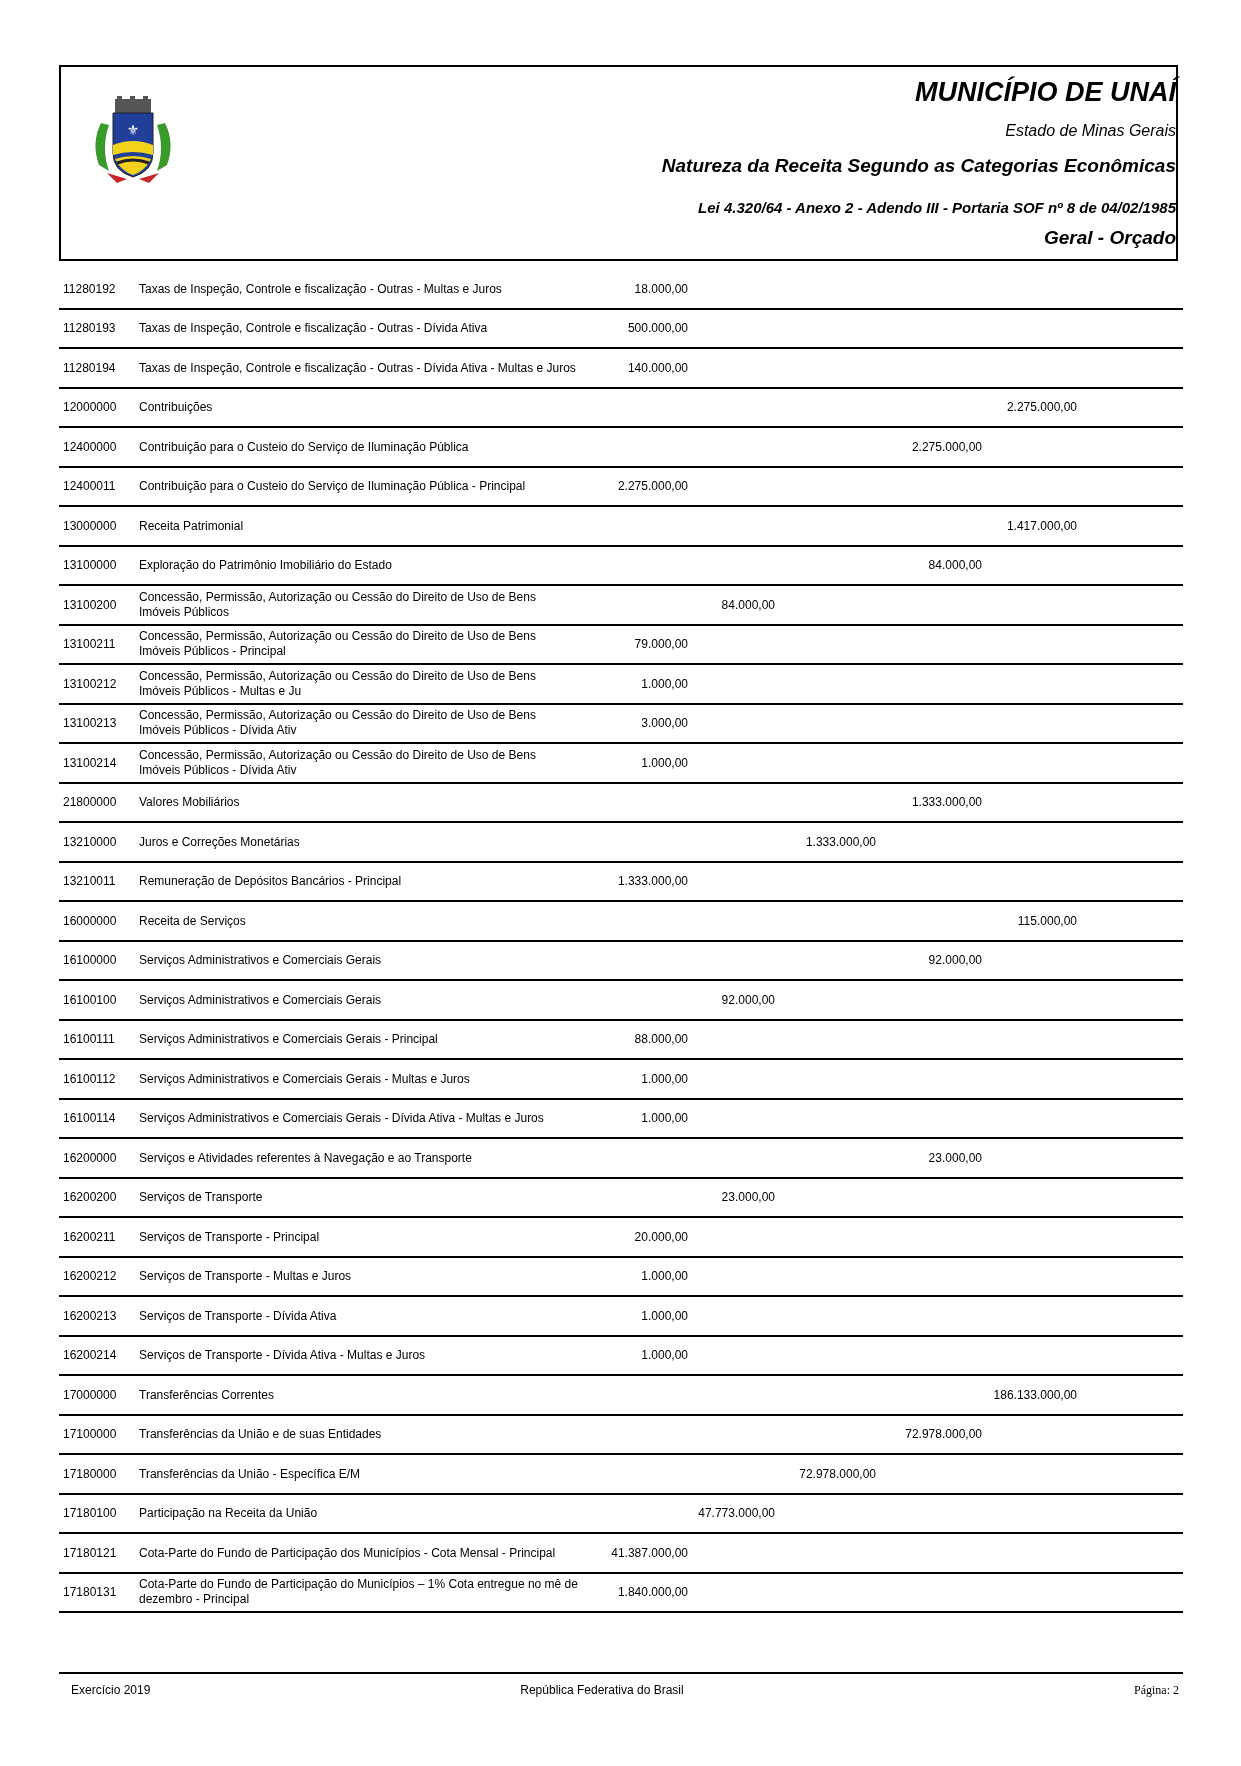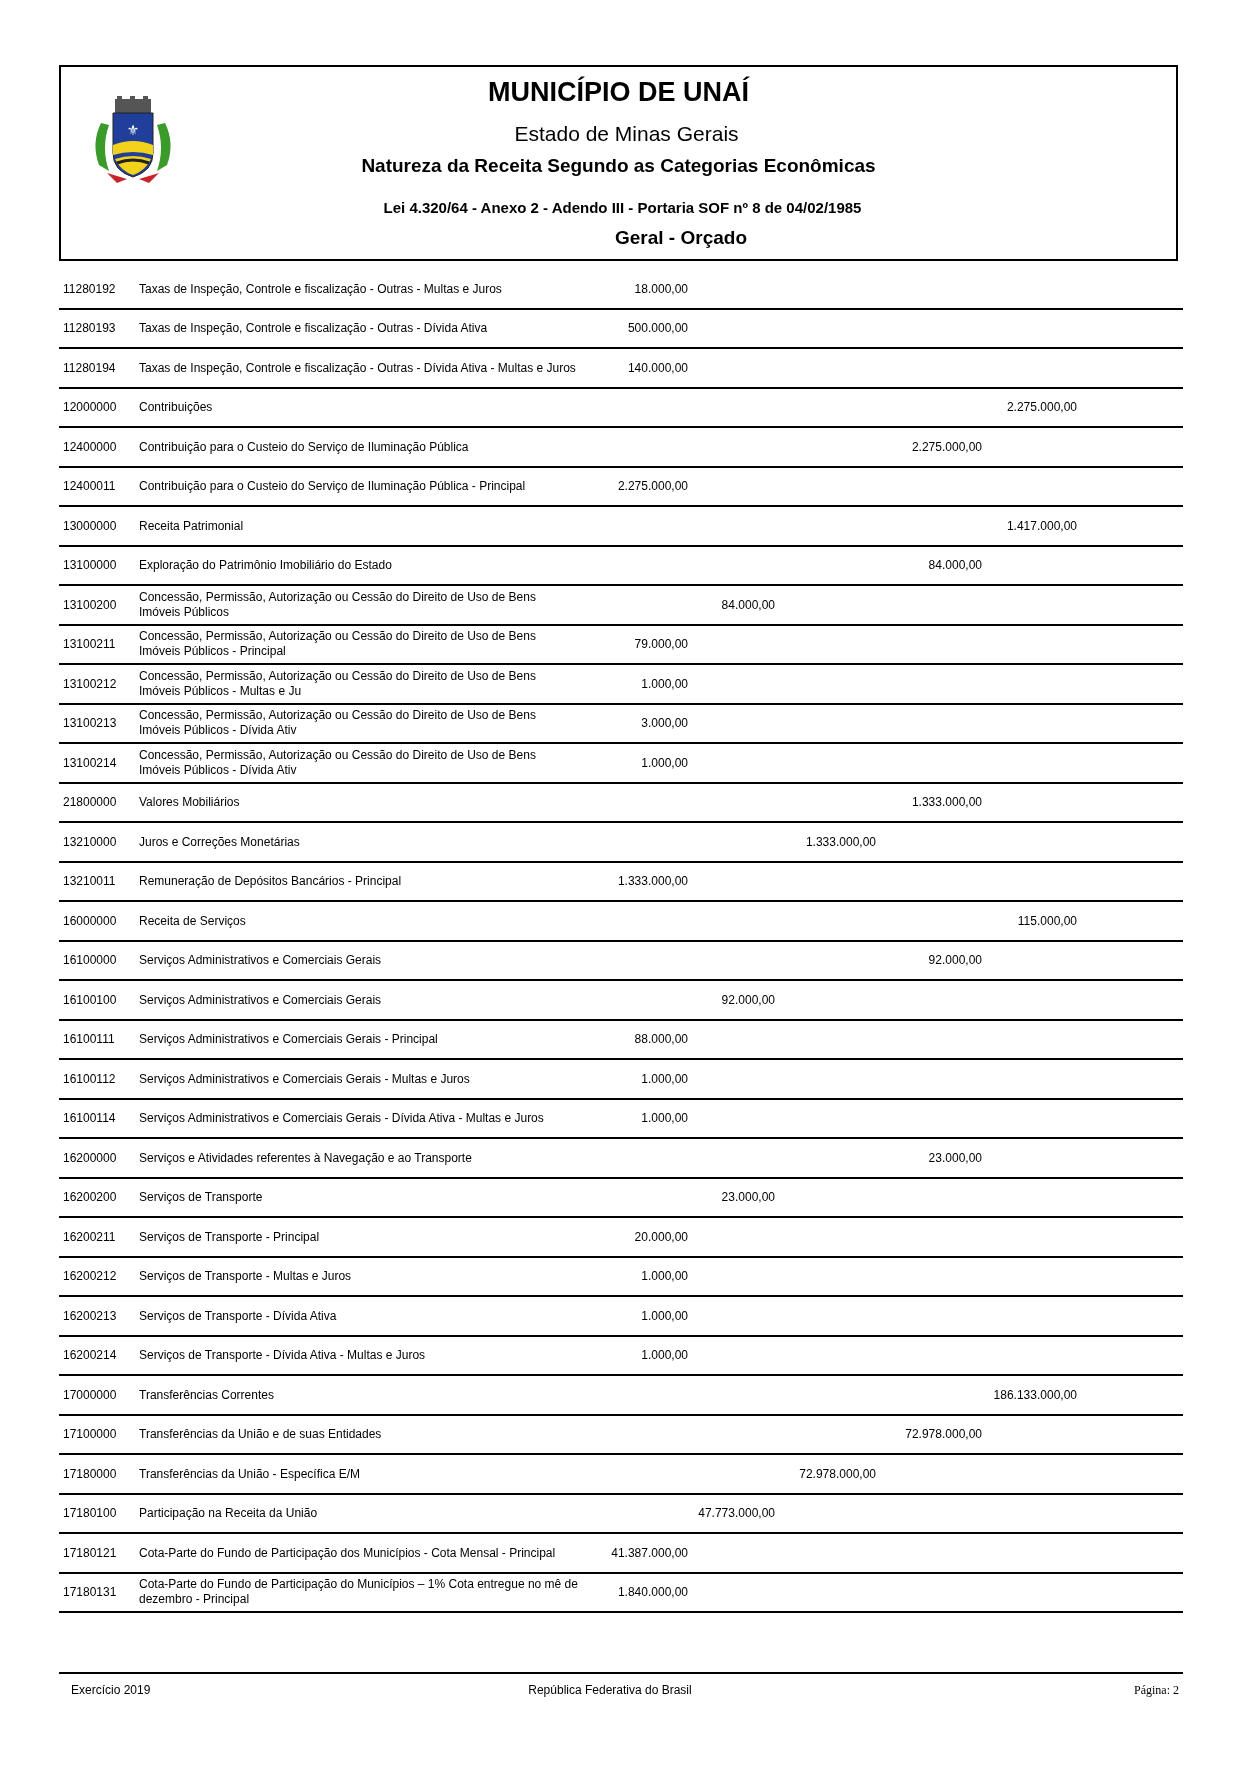--- a/index.html
+++ b/index.html
@@ -1,44 +1,44 @@
 <!DOCTYPE html>
 <html><head>
 <meta charset="utf-8">
 <style>
   html, body { margin: 0; padding: 0; background: #ffffff; }
   body { width: 1241px; height: 1766px; position: relative; overflow: hidden;
          font-family: "Liberation Sans", sans-serif; color: #000; }
   .header-box { position: absolute; left: 59px; top: 65px; width: 1119px; height: 196px;
                 border: 2px solid #000; box-sizing: border-box; }
   .logo { position: absolute; left: 26px; top: 26px; width: 92px; height: 92px; }
-  .h-line { position: absolute; left: 0; right: 0; text-align: center; white-space: nowrap; }
+  .h-line { position: absolute; left: 0; right: 0; text-align: right; white-space: nowrap; font-style: italic; }
   .h-title { top: 10px; font-size: 27px; font-weight: bold; }
-  .h-state { top: 55px; font-size: 21px; margin-left: 16px; }
+  .h-state { top: 55px; font-size: 16px; margin-left: 16px; }
   .h-sub { top: 88px; font-size: 19px; font-weight: bold; }
   .h-law { top: 132px; font-size: 15px; font-weight: bold; padding-left: 8px; }
   .h-geral { top: 160px; font-size: 19px; font-weight: bold; left: 125px; }
 
   .rows { position: absolute; left: 59px; top: 270px; width: 1124px; }
   .row { position: relative; height: 37.5px; border-bottom: 2px solid #000; font-size: 12px; }
   .row .code { position: absolute; left: 4px; top: 50%; transform: translateY(-50%); }
   .row .desc { position: absolute; left: 80px; width: 440px; top: 50%; transform: translateY(-50%);
                line-height: 15px; }
   .row .val { position: absolute; text-align: right; top: 50%; transform: translateY(-50%);
               white-space: normal; line-height: 15px; }
   .c1 { right: 495px; }
   .c2 { right: 408px; }
   .c3 { right: 307px; }
   .c4 { right: 201px; }
   .c5 { right: 106px; width: 85px; word-break: break-all; }
 
   .footer-line { position: absolute; left: 59px; top: 1672px; width: 1124px; border-top: 2px solid #000; }
   .footer { position: absolute; top: 1683px; font-size: 12px; }
   .f-left { left: 71px; }
-  .f-center { left: 8px; width: 1204px; text-align: center; }
+  .f-center { left: 0; width: 1204px; text-align: center; }
   .f-right { right: 62px; font-family: Liberation Serif, serif; }
 </style>
 </head>
 <body>
 
 <div class="header-box">
   <svg class="logo" viewBox="0 0 92 92">
     <path d="M14 30 Q4 50 12 72 L22 78 Q14 55 22 32 Z" fill="#3a9a2a"></path>
     <path d="M78 30 Q88 50 80 72 L70 78 Q78 55 70 32 Z" fill="#3a9a2a"></path>
     <rect x="28" y="6" width="36" height="14" fill="#555"></rect>

